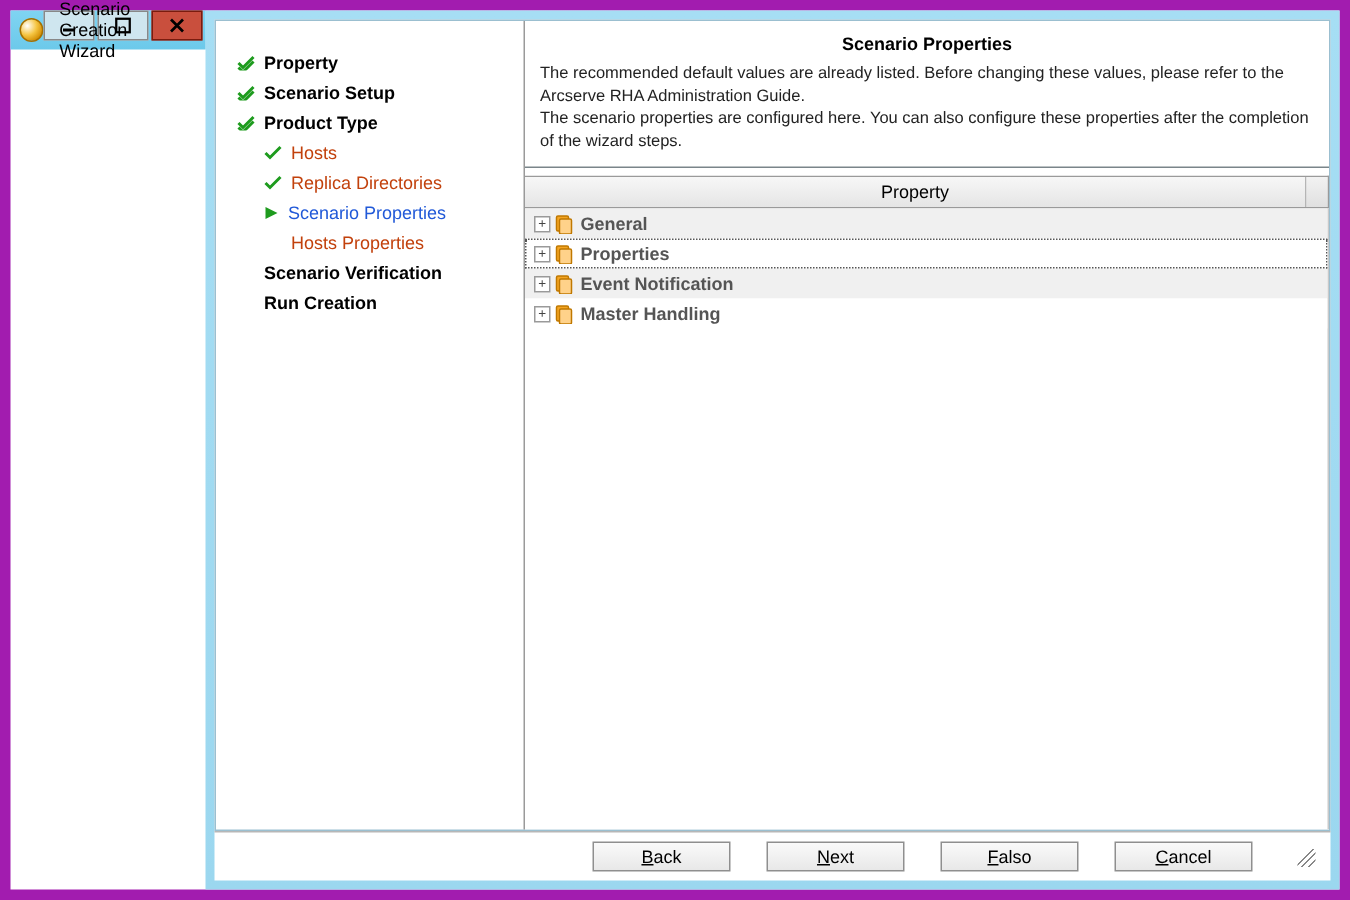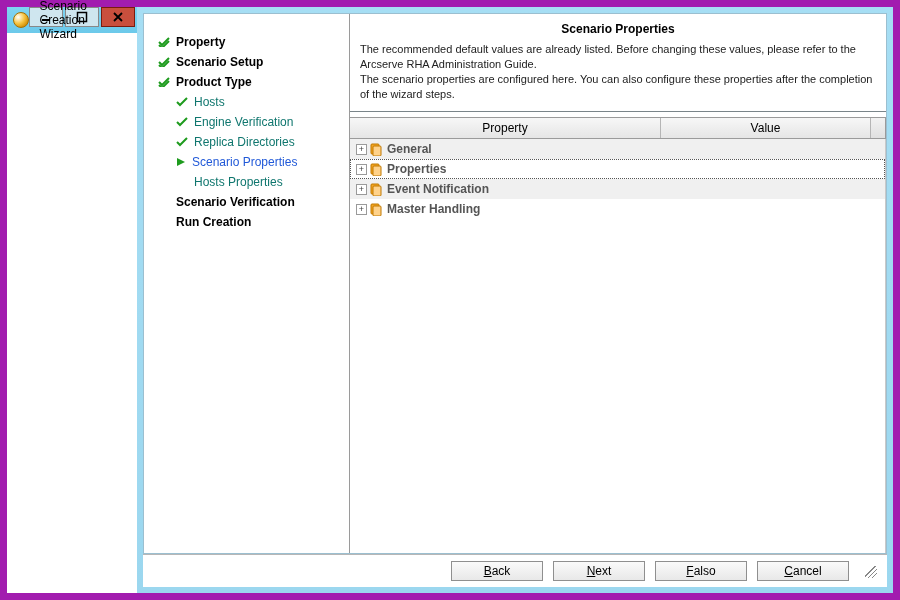--- a/index.html
+++ b/index.html
@@ -14,21 +14,21 @@
   .win-btn.min, .win-btn.max { background:#cfe6ef; border:1px solid #888; margin-top:0; height:20px; margin-right:2px; }
   .win-btn.close { background:#c94f3d; border:1px solid #7a1b0e; height:20px; margin-right:2px; }
   .win-btn svg { width:12px; height:12px; }
   
   .client { flex:1; display:flex; flex-direction:column; background:linear-gradient(#a6def4,#9bd7ef); padding:6px; }
   .inner { flex:1; display:flex; background:#fff; border:1px solid #9bbfd0; }
   
   .nav { width:205px; padding:18px 8px 8px 14px; }
   .nav-item { display:flex; align-items:center; gap:6px; height:20px; font-size:12px; color:#000; white-space:nowrap; }
   .nav-item.bold { font-weight:bold; }
-  .nav-item.sub { padding-left:18px; font-weight:normal; color:#0f766e; }
+  .nav-item.sub { padding-left:18px; font-weight:normal; color:#c2410c; }
   .nav-item.active { color:#2159d8; }
   .check-icon { width:12px; height:10px; flex:0 0 12px; }
   .check-icon polyline { fill:none; stroke:#1e9b1e; stroke-width:2; }
   .check-icon.dbl polyline:nth-child(2){ stroke:#1e9b1e; }
   .arrow-icon { width:10px; height:10px; flex:0 0 10px; }
   .arrow-icon polygon { fill:#1e9b1e; }
   .spacer-icon { width:12px; height:10px; flex:0 0 12px; }
   
   .main { flex:1; display:flex; flex-direction:column; border-left:none; }
   .header-block { border:1px solid #7a858a; border-top:none; border-right:none; border-left:none; margin:0; padding:8px 10px 10px 10px; background:#fff; border-bottom:1px solid #7a858a; }
@@ -42,21 +42,21 @@
   .grid-header .gut { width:14px; background:linear-gradient(#f2f2f2,#e0e0e0); }
   .grid-body { flex:1; overflow:auto; background:#fff; border-right:1px solid #c9c9c9; }
   .row { display:flex; align-items:center; height:20px; font-size:12px; padding-left:6px; gap:2px; border-bottom:0; }
   .row:nth-child(odd){ background:#f0f0f0; }
   .row:nth-child(even){ background:#ffffff; }
   .row.selected { outline:1px dotted #555; outline-offset:-1px; }
   .expand-btn { width:11px; height:11px; border:1px solid #9a9a9a; background:#fff; display:flex; align-items:center; justify-content:center; font-size:9px; line-height:1; color:#444; }
   .doc-icon { width:14px; height:14px; }
   .row .label { font-weight:bold; color:#555; margin-left:2px; }
   
-  .footer { height:28px; background:#fff; border-top:1px solid #b7b7b7; display:flex; align-items:center; justify-content:flex-end; gap:10px; padding:16px 10px; }
+  .footer { height:28px; background:#fff; border-top:1px solid #b7b7b7; display:flex; align-items:center; justify-content:flex-end; gap:24px; padding:16px 10px; }
   .footer button { width:92px; height:20px; background:linear-gradient(#fafafa,#e8e8e8); border:1px solid #8f8f8f; font-size:12px; font-family:inherit; }
   .footer button .ul { text-decoration:underline; }
   .resize-grip { width:14px; height:14px; margin-left:4px; position:relative; }
   .resize-grip::before { content:""; position:absolute; right:0; bottom:0; width:12px; height:12px;
     background:
       linear-gradient(135deg, transparent 0 7px, #888 7px 8px, transparent 8px 100%),
       linear-gradient(135deg, transparent 0 10px, #888 10px 11px, transparent 11px 100%),
       linear-gradient(135deg, transparent 0 13px, #888 13px 14px, transparent 14px 100%);
   }
 </style>
@@ -115,26 +115,20 @@
         <div class="nav-item sub">
           <svg class="check-icon">
               <polyline points="1,5 4,8 11,1"></polyline>
             </svg>
           <span>Hosts</span>
         </div>
         <div class="nav-item sub">
           <svg class="check-icon">
               <polyline points="1,5 4,8 11,1"></polyline>
             </svg>
-          <span>Engine Verification</span>
-        </div>
-        <div class="nav-item sub">
-          <svg class="check-icon">
-              <polyline points="1,5 4,8 11,1"></polyline>
-            </svg>
           <span>Replica Directories</span>
         </div>
         <div class="nav-item sub active">
           <svg class="arrow-icon">
               <polygon points="1,1 9,5 1,9"></polygon>
             </svg>
           <span>Scenario Properties</span>
         </div>
         <div class="nav-item sub">
           <span class="spacer-icon"></span>
@@ -153,21 +147,20 @@
       <div class="main" style="border-left:1px solid #9a9a9a;">
         <div class="header-block">
           <h3>Scenario Properties</h3>
           <p>The recommended default values are already listed. Before changing these values, please refer to the Arcserve RHA Administration Guide.</p>
           <p>The scenario properties are configured here. You can also configure these properties after the completion of the wizard steps.</p>
         </div>
 
         <div class="grid-wrap">
           <div class="grid-header">
             <div class="col prop">Property</div>
-            <div class="col val">Value</div>
             <div class="gut"></div>
           </div>
           <div class="grid-body">
             <div class="row">
               <div class="expand-btn">+</div>
               <svg class="doc-icon" viewBox="0 0 14 14">
                 <rect x="2" y="2" width="8" height="10" rx="1" fill="#f5a623" stroke="#c07800"></rect>
                 <rect x="4" y="4" width="8" height="10" rx="1" fill="#ffd28a" stroke="#c07800"></rect>
               </svg>
               <span class="label">General</span>

